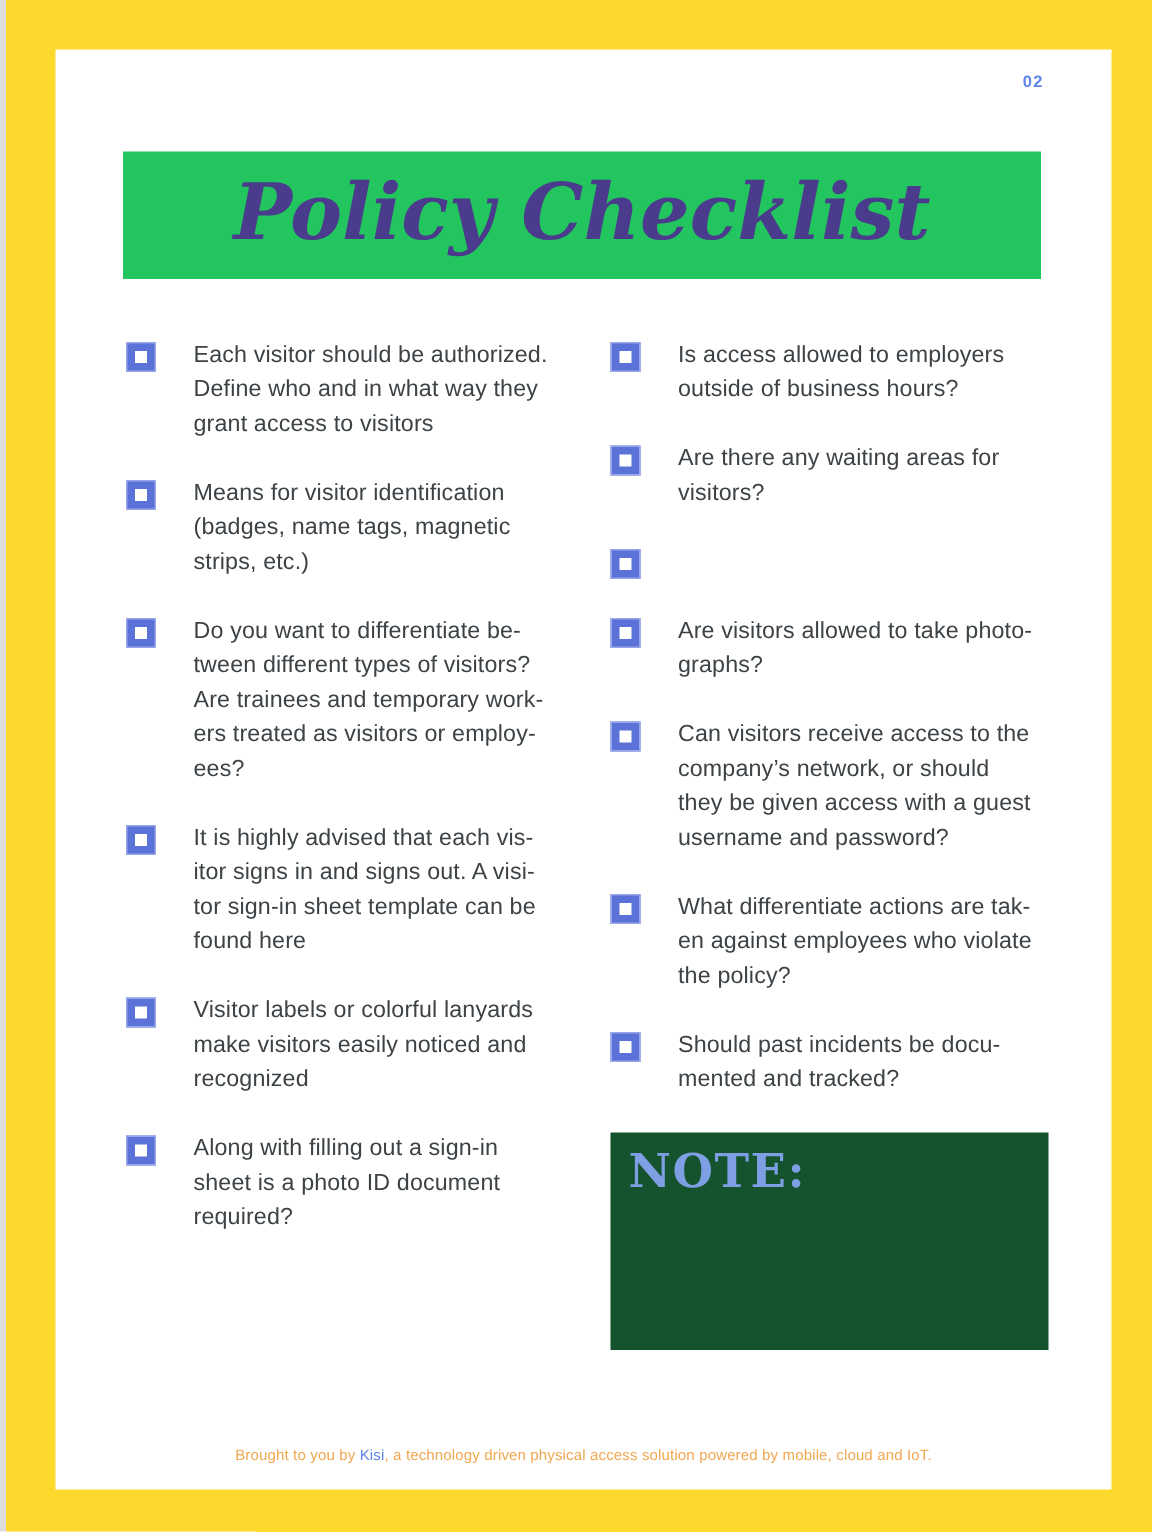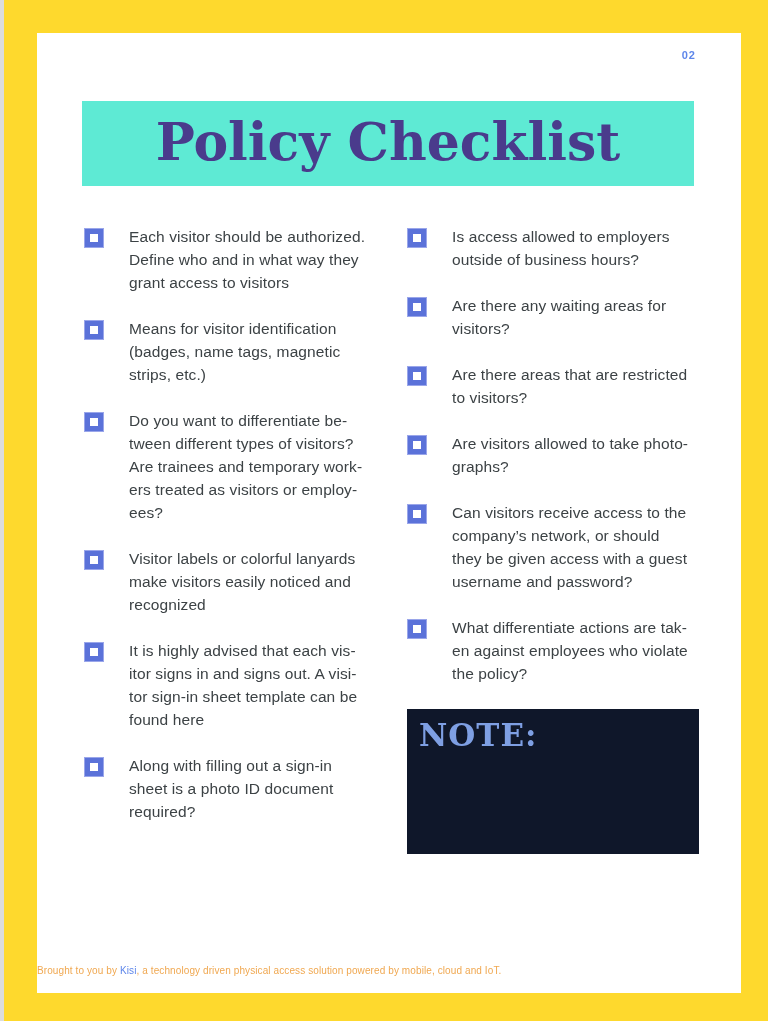--- a/index.html
+++ b/index.html
@@ -31,24 +31,25 @@
     top: 16px; right: 45px;
     color: #5E86EA;
     font-size: 11px;
     font-weight: bold;
     letter-spacing: 1px;
   }
   .title-banner {
     position: absolute;
     left: 45px; top: 68px;
     width: 612px; height: 85px;
-    background: #5eead4;
+    background: #22c55e;
     display: flex;
     align-items: center;
     justify-content: center;
+    font-style: italic;
   }
   .page-title {
     font-family: "DejaVu Serif", serif;
     font-weight: bold;
     font-size: 52px;
     color: #4A3B8C;
     letter-spacing: 0px;
     line-height: 1;
     padding-bottom: 4px;
   }
@@ -80,34 +81,35 @@
     font-size: 15.5px;
     line-height: 23px;
     color: #3C4245;
     white-space: pre-line;
     letter-spacing: 0.1px;
   }
   .note-box {
     margin-top: 1px;
     width: 292px;
     height: 145px;
-    background: #0f172a;
+    background: #14532d;
     box-sizing: border-box;
     padding: 8px 12px;
   }
   .note-label {
     font-family: "DejaVu Serif", serif;
     font-weight: bold;
     font-size: 31px;
     color: #7E9FE3;
     letter-spacing: 1px;
   }
   .footer {
     position: absolute;
     left: 0; right: 0; bottom: 17px;
+    text-align: center;
     font-size: 10px;
     color: #F0A851;
     letter-spacing: 0.1px;
   }
   .kisi-link { color: #5E86EA; text-decoration: none; cursor: pointer; }
 </style>
 </head>
 <body>
 
 <div class="page-frame">
@@ -145,37 +147,37 @@
           <p class="item-text">Do you want to differentiate be-
 tween different types of visitors?
 Are trainees and temporary work-
 ers treated as visitors or employ-
 ees?</p>
         </div>
         <div class="item">
           <span class="checkbox">
               <span class="inner"></span>
             </span>
-          <p class="item-text">Visitor labels or colorful lanyards
-make visitors easily noticed and
-recognized</p>
-        </div>
-        <div class="item">
-          <span class="checkbox">
-              <span class="inner"></span>
-            </span>
           <p class="item-text">It is highly advised that each vis-
 itor signs in and signs out. A visi-
 tor sign-in sheet template can be
 found here</p>
         </div>
         <div class="item">
           <span class="checkbox">
               <span class="inner"></span>
             </span>
+          <p class="item-text">Visitor labels or colorful lanyards
+make visitors easily noticed and
+recognized</p>
+        </div>
+        <div class="item">
+          <span class="checkbox">
+              <span class="inner"></span>
+            </span>
           <p class="item-text">Along with filling out a sign-in
 sheet is a photo ID document
 required?</p>
         </div>
       </div>
 
       <div class="col col-right">
         <div class="item">
           <span class="checkbox">
               <span class="inner"></span>
@@ -187,22 +189,20 @@
           <span class="checkbox">
               <span class="inner"></span>
             </span>
           <p class="item-text">Are there any waiting areas for
 visitors?</p>
         </div>
         <div class="item">
           <span class="checkbox">
               <span class="inner"></span>
             </span>
-          <p class="item-text">Are there areas that are restricted
-to visitors?</p>
         </div>
         <div class="item">
           <span class="checkbox">
               <span class="inner"></span>
             </span>
           <p class="item-text">Are visitors allowed to take photo-
 graphs?</p>
         </div>
         <div class="item">
           <span class="checkbox">
@@ -214,20 +214,27 @@
 username and password?</p>
         </div>
         <div class="item">
           <span class="checkbox">
               <span class="inner"></span>
             </span>
           <p class="item-text">What differentiate actions are tak-
 en against employees who violate
 the policy?</p>
         </div>
+        <div class="item">
+          <span class="checkbox">
+              <span class="inner"></span>
+            </span>
+          <p class="item-text">Should past incidents be docu-
+mented and tracked?</p>
+        </div>
 
         <div class="note-box">
           <span class="note-label">NOTE:</span>
         </div>
       </div>
 
     </div>
 
     <div class="footer">
       <span>Brought to you by </span><span class="kisi-link">Kisi</span><span>, a technology driven physical access solution powered by mobile, cloud and IoT.</span>

